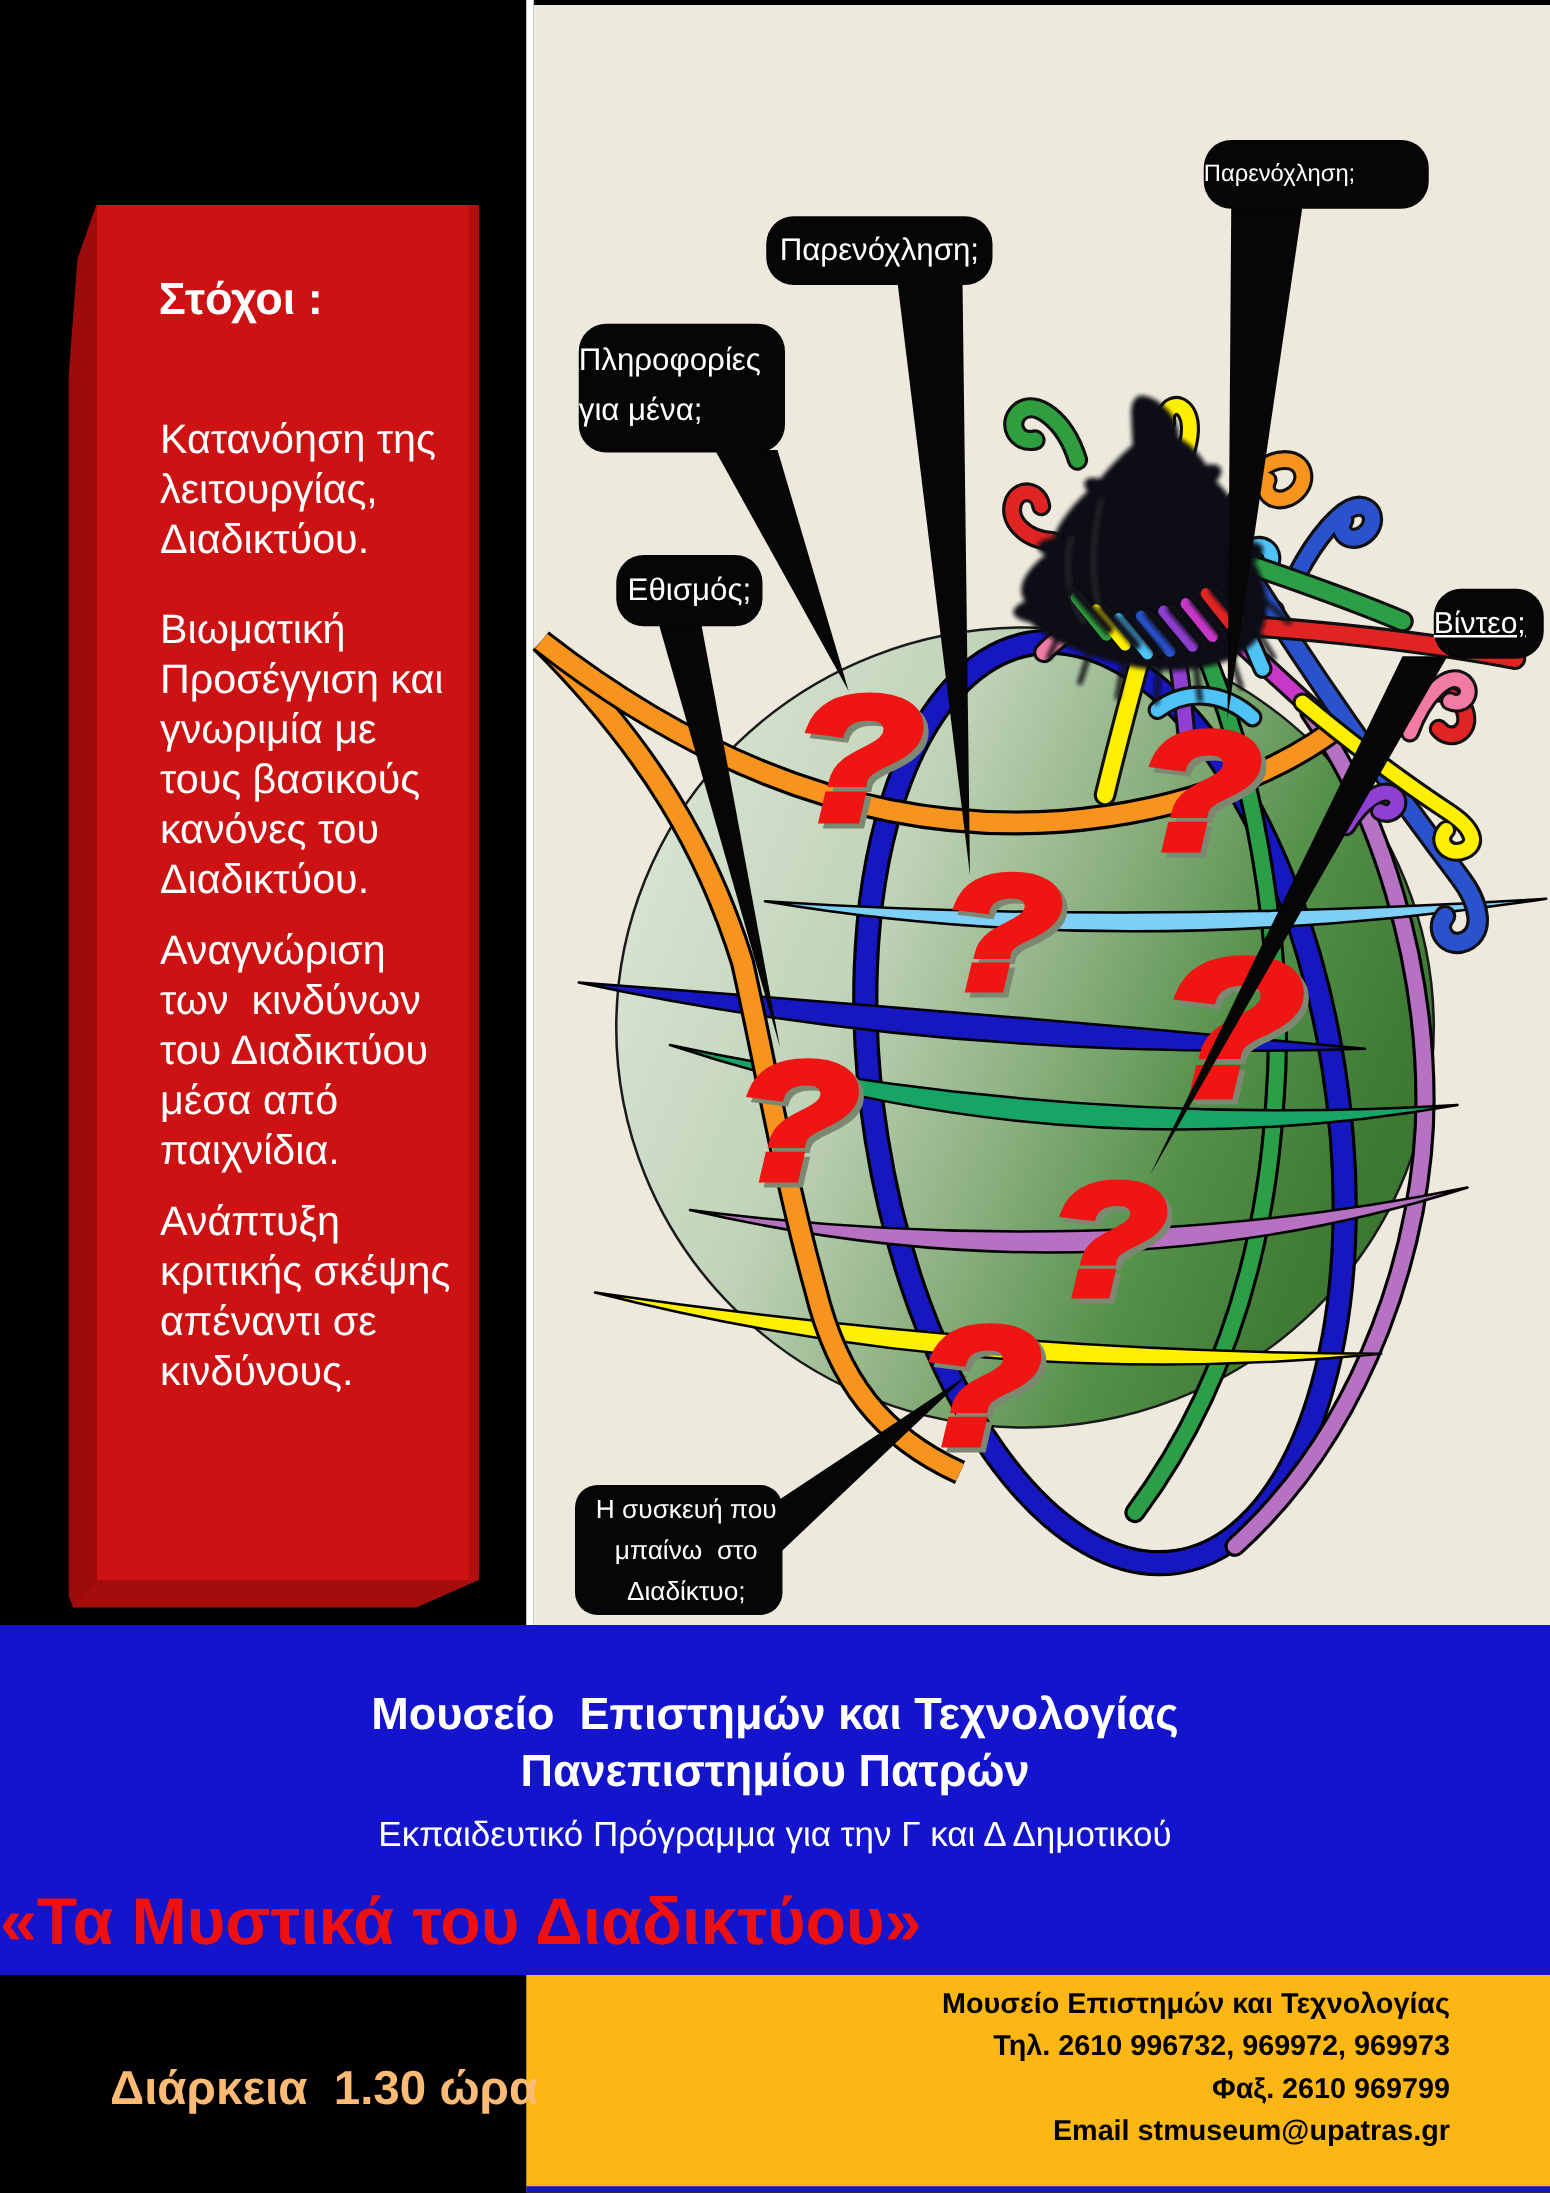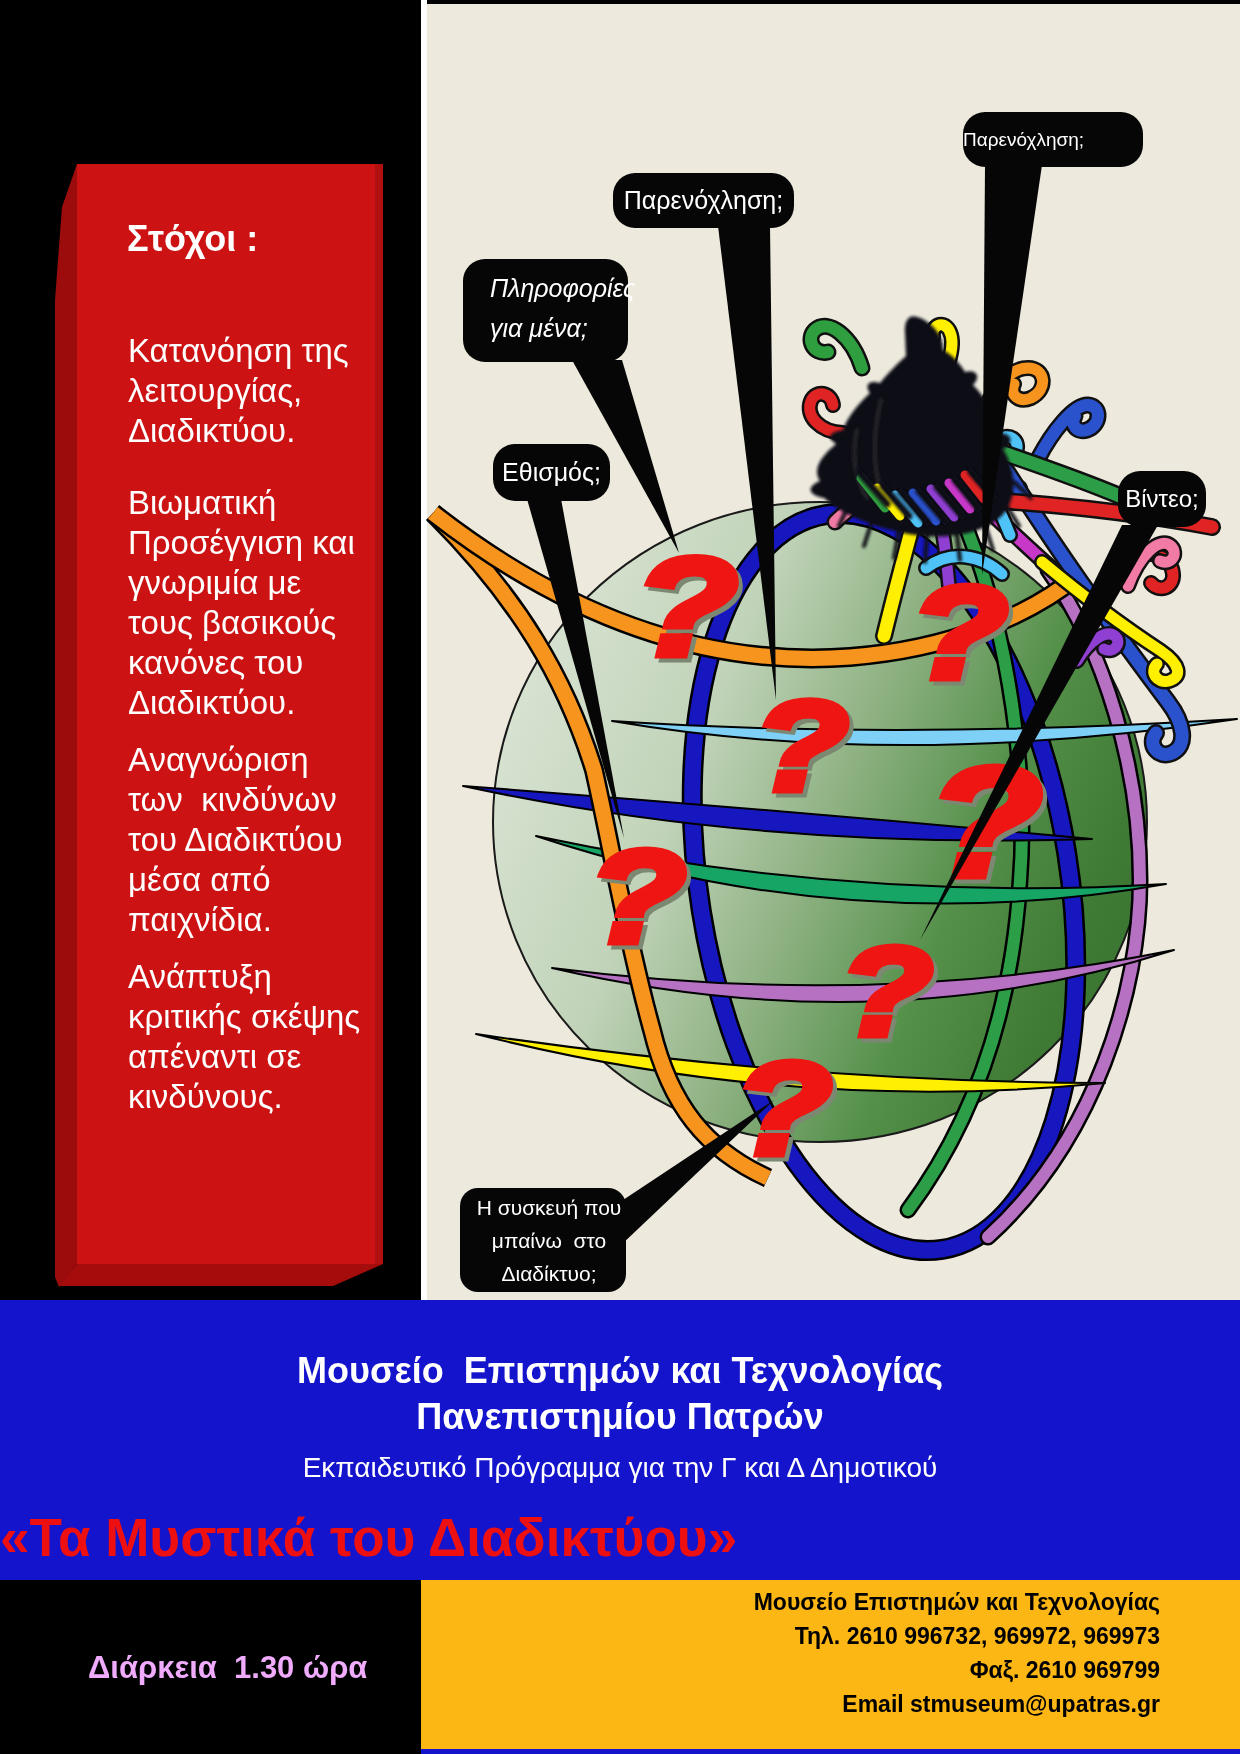--- a/index.html
+++ b/index.html
@@ -191,26 +191,26 @@
   Βιωματική<br>Προσέγγιση και<br>γνωριμία με<br>τους βασικούς<br>κανόνες του<br>Διαδικτύου.
   <div style="height:17px"></div>
   Αναγνώριση<br>των&nbsp;&nbsp;κινδύνων<br>του Διαδικτύου<br>μέσα από<br>παιχνίδια.
   <div style="height:17px"></div>
   Ανάπτυξη<br>κριτικής σκέψης<br>απέναντι σε<br>κινδύνους.
 </div>
 
 <div class="bubble" style="left:963px;top:112px;width:180px;height:55px;font-size:19px;line-height:55px;text-align:left;">Παρενόχληση;</div>
 <div class="bubble" style="left:613px;top:173px;width:181px;height:55px;font-size:25px;line-height:55px;text-align:center;">Παρενόχληση;</div>
 <div class="bubble" style="left:463px;top:259px;width:165px;height:103px;font-size:25px;line-height:40px;padding-top:0px;">
-    <div style="margin:9px 0 0 27px;font-style:italic;">Πληροφορίες<br>για μένα;</div>
+    <div style="margin:9px 0 0 0;">Πληροφορίες<br>για μένα;</div>
   </div>
 <div class="bubble" style="left:457px;top:444px;width:117px;height:57px;font-size:25px;line-height:57px;text-align:center;margin-left:36px;">Εθισμός;</div>
-<div class="bubble" style="left:1118px;top:471px;width:88px;height:56px;font-size:24px;line-height:56px;text-align:center;">Βίντεο;</div>
+<div class="bubble" style="left:1147px;top:471px;width:88px;height:56px;font-size:24px;line-height:56px;text-align:left;text-decoration:underline;">Βίντεο;</div>
 <div class="bubble" style="left:460px;top:1188px;width:166px;height:104px;font-size:21px;line-height:33px;border-radius:18px;text-align:center;">
     <div style="margin:3px 0 0 12px;">Η συσκευή που<br>μπαίνω&nbsp;&nbsp;στο<br>Διαδίκτυο;</div>
   </div>
 
 <div class="abs" style="left:0;top:1348px;width:1240px;text-align:center;color:#fff;font-size:36px;font-weight:bold;line-height:46px;z-index:4;">Μουσείο&nbsp;&nbsp;Επιστημών και Τεχνολογίας<br>Πανεπιστημίου Πατρών</div>
 <div class="abs" style="left:0;top:1452px;width:1240px;text-align:center;color:#fff;font-size:28px;z-index:4;">Εκπαιδευτικό Πρόγραμμα για την Γ και Δ Δημοτικού</div>
 <div class="abs" style="left:0;top:1507px;width:1240px;text-align:left;color:#ee1010;font-size:53px;font-weight:bold;z-index:4;">«Τα Μυστικά του Διαδικτύου»</div>
 
-<div class="abs" style="left:88px;top:1650px;color:#f0abfc;font-size:31px;font-weight:bold;z-index:4;">Διάρκεια&nbsp;&nbsp;1.30 ώρα</div>
+<div class="abs" style="left:88px;top:1650px;color:#fdba74;font-size:38px;font-weight:bold;z-index:4;">Διάρκεια&nbsp;&nbsp;1.30 ώρα</div>
 <div class="abs" style="left:700px;top:1585px;width:460px;text-align:right;color:#000;font-size:23px;font-weight:bold;line-height:34px;z-index:4;">Μουσείο Επιστημών και Τεχνολογίας<br>Τηλ. 2610 996732, 969972, 969973<br>Φαξ. 2610 969799<br>Email stmuseum@upatras.gr</div>
 
 </body></html>

